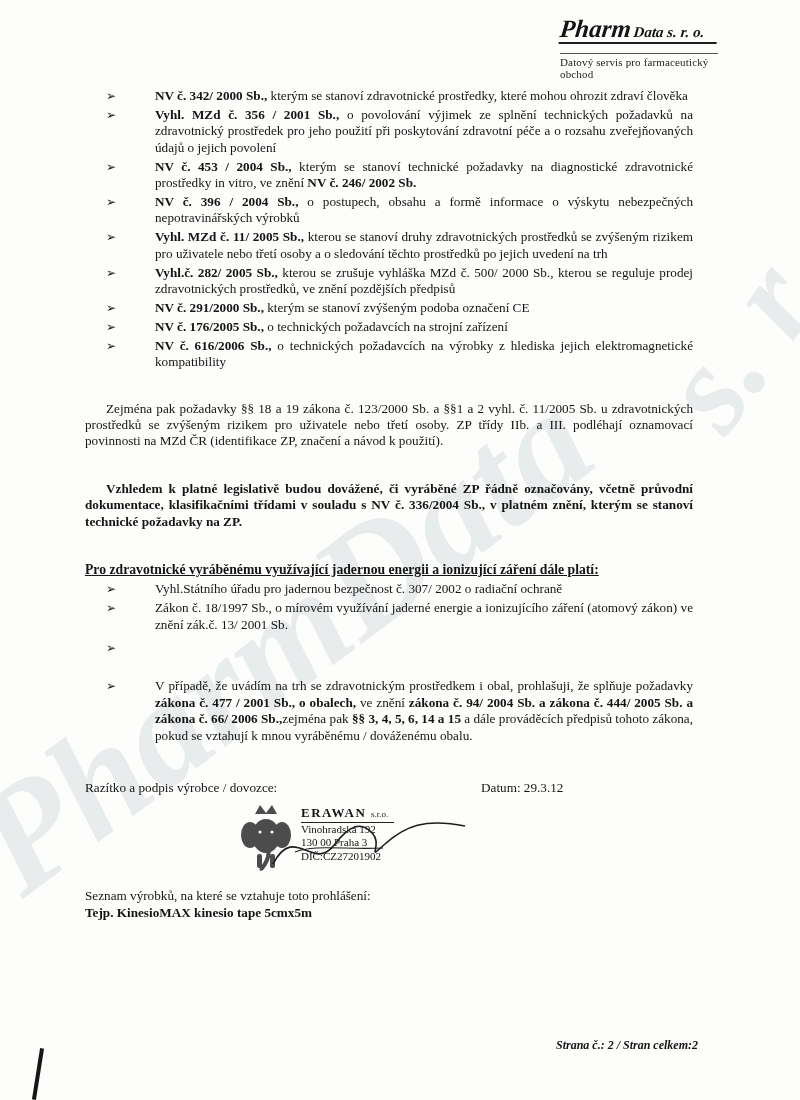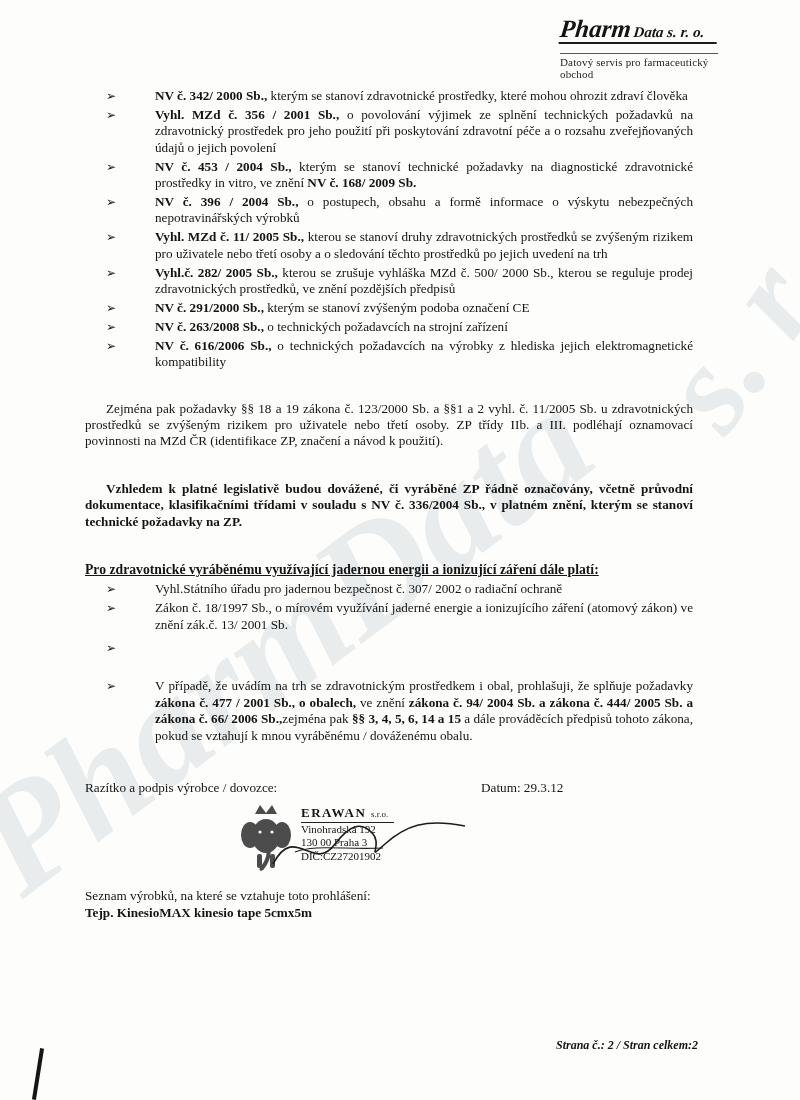--- a/index.html
+++ b/index.html
@@ -73,41 +73,41 @@
     <div class="li">
       <span class="mk">➢</span>
       <span class="tx"><b>NV č. 342/ 2000 Sb.,</b><span> kterým se stanoví zdravotnické prostředky, které mohou ohrozit zdraví člověka</span></span>
     </div>
     <div class="li">
       <span class="mk">➢</span>
       <span class="tx"><b>Vyhl. MZd č. 356 / 2001 Sb.,</b><span> o povolování výjimek ze splnění technických požadavků na zdravotnický prostředek pro jeho použití při poskytování zdravotní péče a o rozsahu zveřejňovaných údajů o jejich povolení</span></span>
     </div>
     <div class="li">
       <span class="mk">➢</span>
-      <span class="tx"><b>NV č. 453 / 2004 Sb.,</b><span> kterým se stanoví technické požadavky na diagnostické zdravotnické prostředky in vitro, ve znění </span><b>NV č. 168/ 2009 Sb.</b></span>
+      <span class="tx"><b>NV č. 453 / 2004 Sb.,</b><span> kterým se stanoví technické požadavky na diagnostické zdravotnické prostředky in vitro, ve znění </span><b>NV č. 246/ 2002 Sb.</b></span>
     </div>
     <div class="li">
       <span class="mk">➢</span>
       <span class="tx"><b>NV č. 396 / 2004 Sb.,</b><span> o postupech, obsahu a formě informace o výskytu nebezpečných nepotravinářských výrobků</span></span>
     </div>
     <div class="li">
       <span class="mk">➢</span>
       <span class="tx"><b>Vyhl. MZd č. 11/ 2005 Sb.,</b><span> kterou se stanoví druhy zdravotnických prostředků se zvýšeným rizikem pro uživatele nebo třetí osoby a o sledování těchto prostředků po jejich uvedení na trh</span></span>
     </div>
     <div class="li">
       <span class="mk">➢</span>
       <span class="tx"><b>Vyhl.č. 282/ 2005 Sb.,</b><span> kterou se zrušuje vyhláška MZd č. 500/ 2000 Sb., kterou se reguluje prodej zdravotnických prostředků, ve znění pozdějších předpisů</span></span>
     </div>
     <div class="li">
       <span class="mk">➢</span>
       <span class="tx"><b>NV č. 291/2000 Sb.,</b><span> kterým se stanoví zvýšeným podoba označení CE</span></span>
     </div>
     <div class="li">
       <span class="mk">➢</span>
-      <span class="tx"><b>NV č. 263/2008 Sb.,</b><span> o technických požadavcích na strojní zařízení</span></span>
+      <span class="tx"><b>NV č. 176/2005 Sb.,</b><span> o technických požadavcích na strojní zařízení</span></span>
     </div>
     <div class="li">
       <span class="mk">➢</span>
       <span class="tx"><b>NV č. 616/2006 Sb.,</b><span> o technických požadavcích na výrobky z hlediska jejich elektromagnetické kompatibility</span></span>
     </div>
 
     <div class="para p1">Zejména pak požadavky §§ 18 a 19 zákona č. 123/2000 Sb. a §§1 a 2 vyhl. č. 11/2005 Sb. u zdravotnických prostředků se zvýšeným rizikem pro uživatele nebo třetí osoby. ZP třídy IIb. a III. podléhají oznamovací povinnosti na MZd ČR (identifikace ZP, značení a návod k použití).</div>
     <div class="para p2">Vzhledem k platné legislativě budou dovážené, či vyráběné ZP řádně označovány, včetně průvodní dokumentace, klasifikačními třídami v souladu s NV č. 336/2004 Sb., v platném znění, kterým se stanoví technické požadavky na ZP.</div>
 
     <div class="heading">Pro zdravotnické vyráběnému využívající jadernou energii a ionizující záření dále platí:</div>

